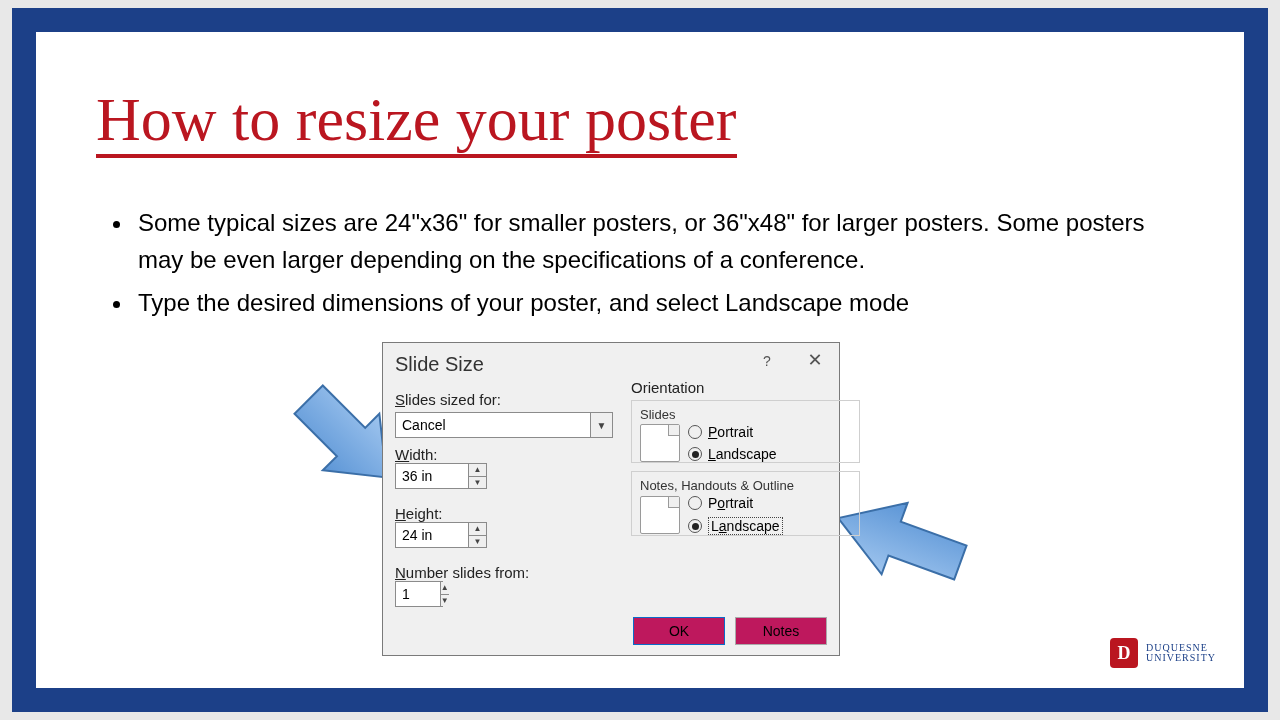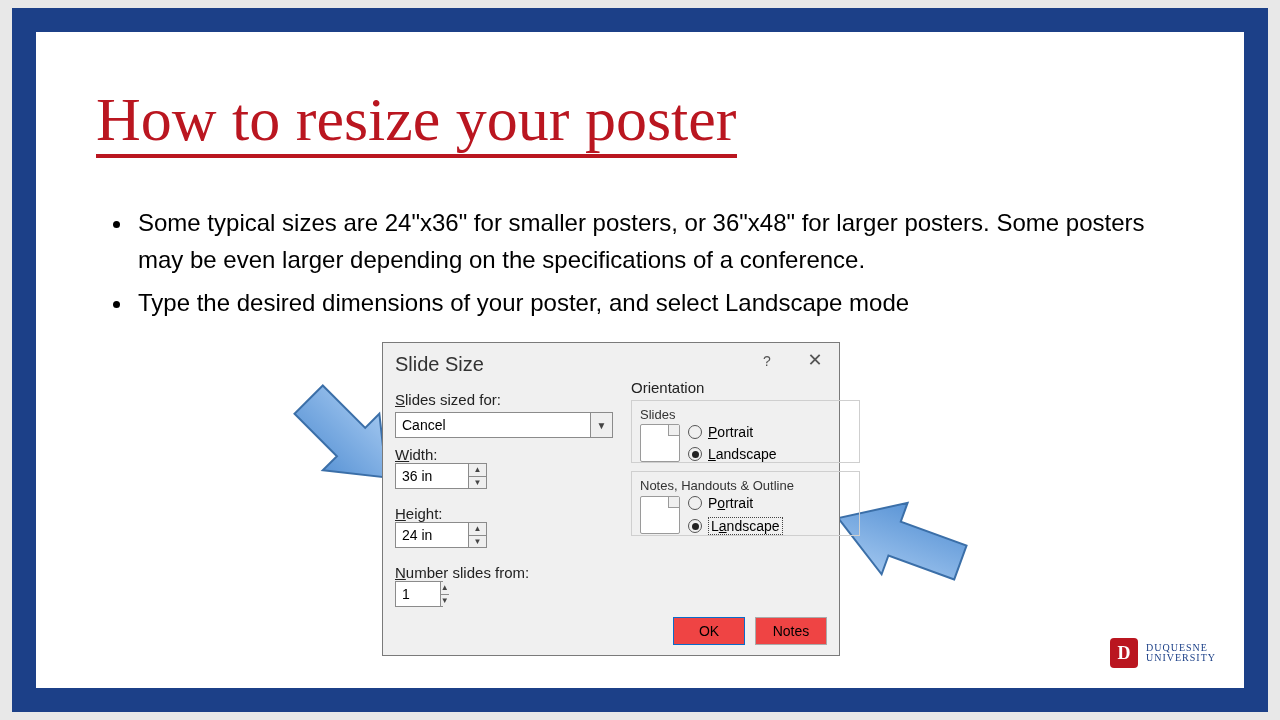--- a/index.html
+++ b/index.html
@@ -112,22 +112,22 @@
     content: ""; position: absolute; left: 2.5px; top: 2.5px;
     width: 7px; height: 7px; background: #222; border-radius: 50%;
   }
   .focus-box { border: 1px dotted #444; padding: 0 2px; }
 
   .buttons {
     position: absolute; right: 12px; bottom: 10px;
     display: flex; gap: 10px;
   }
   .btn {
-    width: 72px; height: 28px;
-    background: #ef4444; border: 1px solid #aaa;
+    width: 92px; height: 28px;
+    background: #be185d; border: 1px solid #aaa;
     display: flex; align-items: center; justify-content: center;
     font-size: 14px;
     text-align: right;
   }
   .btn.primary { border: 1px solid #0a6cc9; }
 
   
   .arrow { position: absolute; }
 
   

